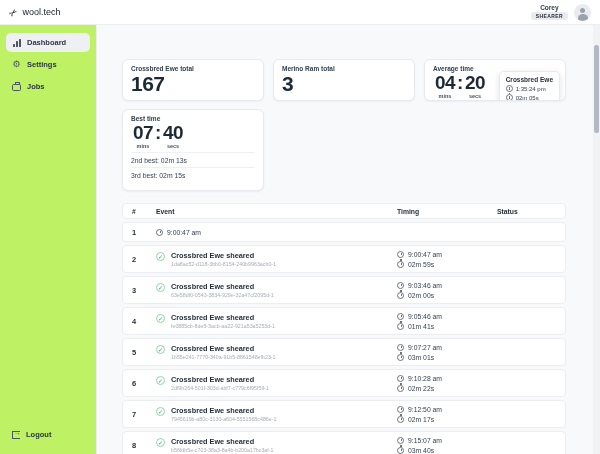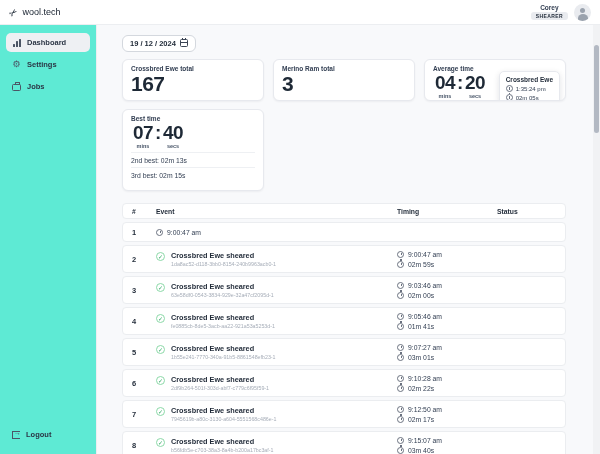--- a/index.html
+++ b/index.html
@@ -19,21 +19,21 @@
   .user-name { font-size:6.5px; font-weight:600; color:#344054; }
   .user-role { font-size:5px; font-weight:700; letter-spacing:.4px; color:#1f2937;
                background:#e9ebef; border-radius:3px; padding:1px 5px; }
   .avatar { width:17px; height:17px; border-radius:50%; background:#e9ebef; position:relative; overflow:hidden; }
   .avatar .head { position:absolute; top:4px; left:6px; width:5px; height:5px; border-radius:50%; background:#9aa2ad; }
   .avatar .torso { position:absolute; top:10px; left:3.5px; width:10px; height:8px; border-radius:50% 50% 0 0; background:#9aa2ad; }
 
   
   .body { flex:1; display:flex; min-height:0; }
 
-  .sidebar { width:97px; flex:0 0 97px; background:#5eead4; border-right:1px solid #eceef1;
+  .sidebar { width:97px; flex:0 0 97px; background:#bef264; border-right:1px solid #eceef1;
              display:flex; flex-direction:column; padding:8px 6px 10px 6px; }
   .nav-item { display:flex; align-items:center; gap:6px; padding:5px 6px; border-radius:5px;
               font-size:7.5px; font-weight:600; color:#2b3545; margin-bottom:3px; cursor:pointer; }
   .nav-item.active { background:#eef0f3; }
   .nav-icon { width:9px; height:9px; display:inline-flex; align-items:flex-end; justify-content:center; flex:0 0 9px; }
   .icon-bars { display:inline-flex; align-items:flex-end; gap:1px; height:8px; }
   .icon-bars i { display:block; width:2px; background:#4b5565; border-radius:.5px; }
   .icon-bars i:nth-child(1){height:3px;} .icon-bars i:nth-child(2){height:6px;} .icon-bars i:nth-child(3){height:8px;}
   .icon-gear { font-size:9px; line-height:9px; color:#4b5565; font-family:"DejaVu Sans",sans-serif; }
   .icon-case { width:9px; height:7px; border:1px solid #4b5565; border-radius:1.5px; position:relative; }
@@ -156,24 +156,20 @@
       </div>
       <div class="logout">
         <span class="icon-logout"></span>
         <span>Logout</span>
       </div>
     </div>
 
     <div class="main">
 
       <div class="main-header">
-        <div class="date-input">
-          <span>19 / 12 / 2024</span>
-          <span class="icon-cal"></span>
-        </div>
       </div>
 
       <div class="cards-grid">
 
 
         <div class="card">
           <div class="card-label">Crossbred Ewe total</div>
           <div class="card-value">167</div>
         </div>
 

